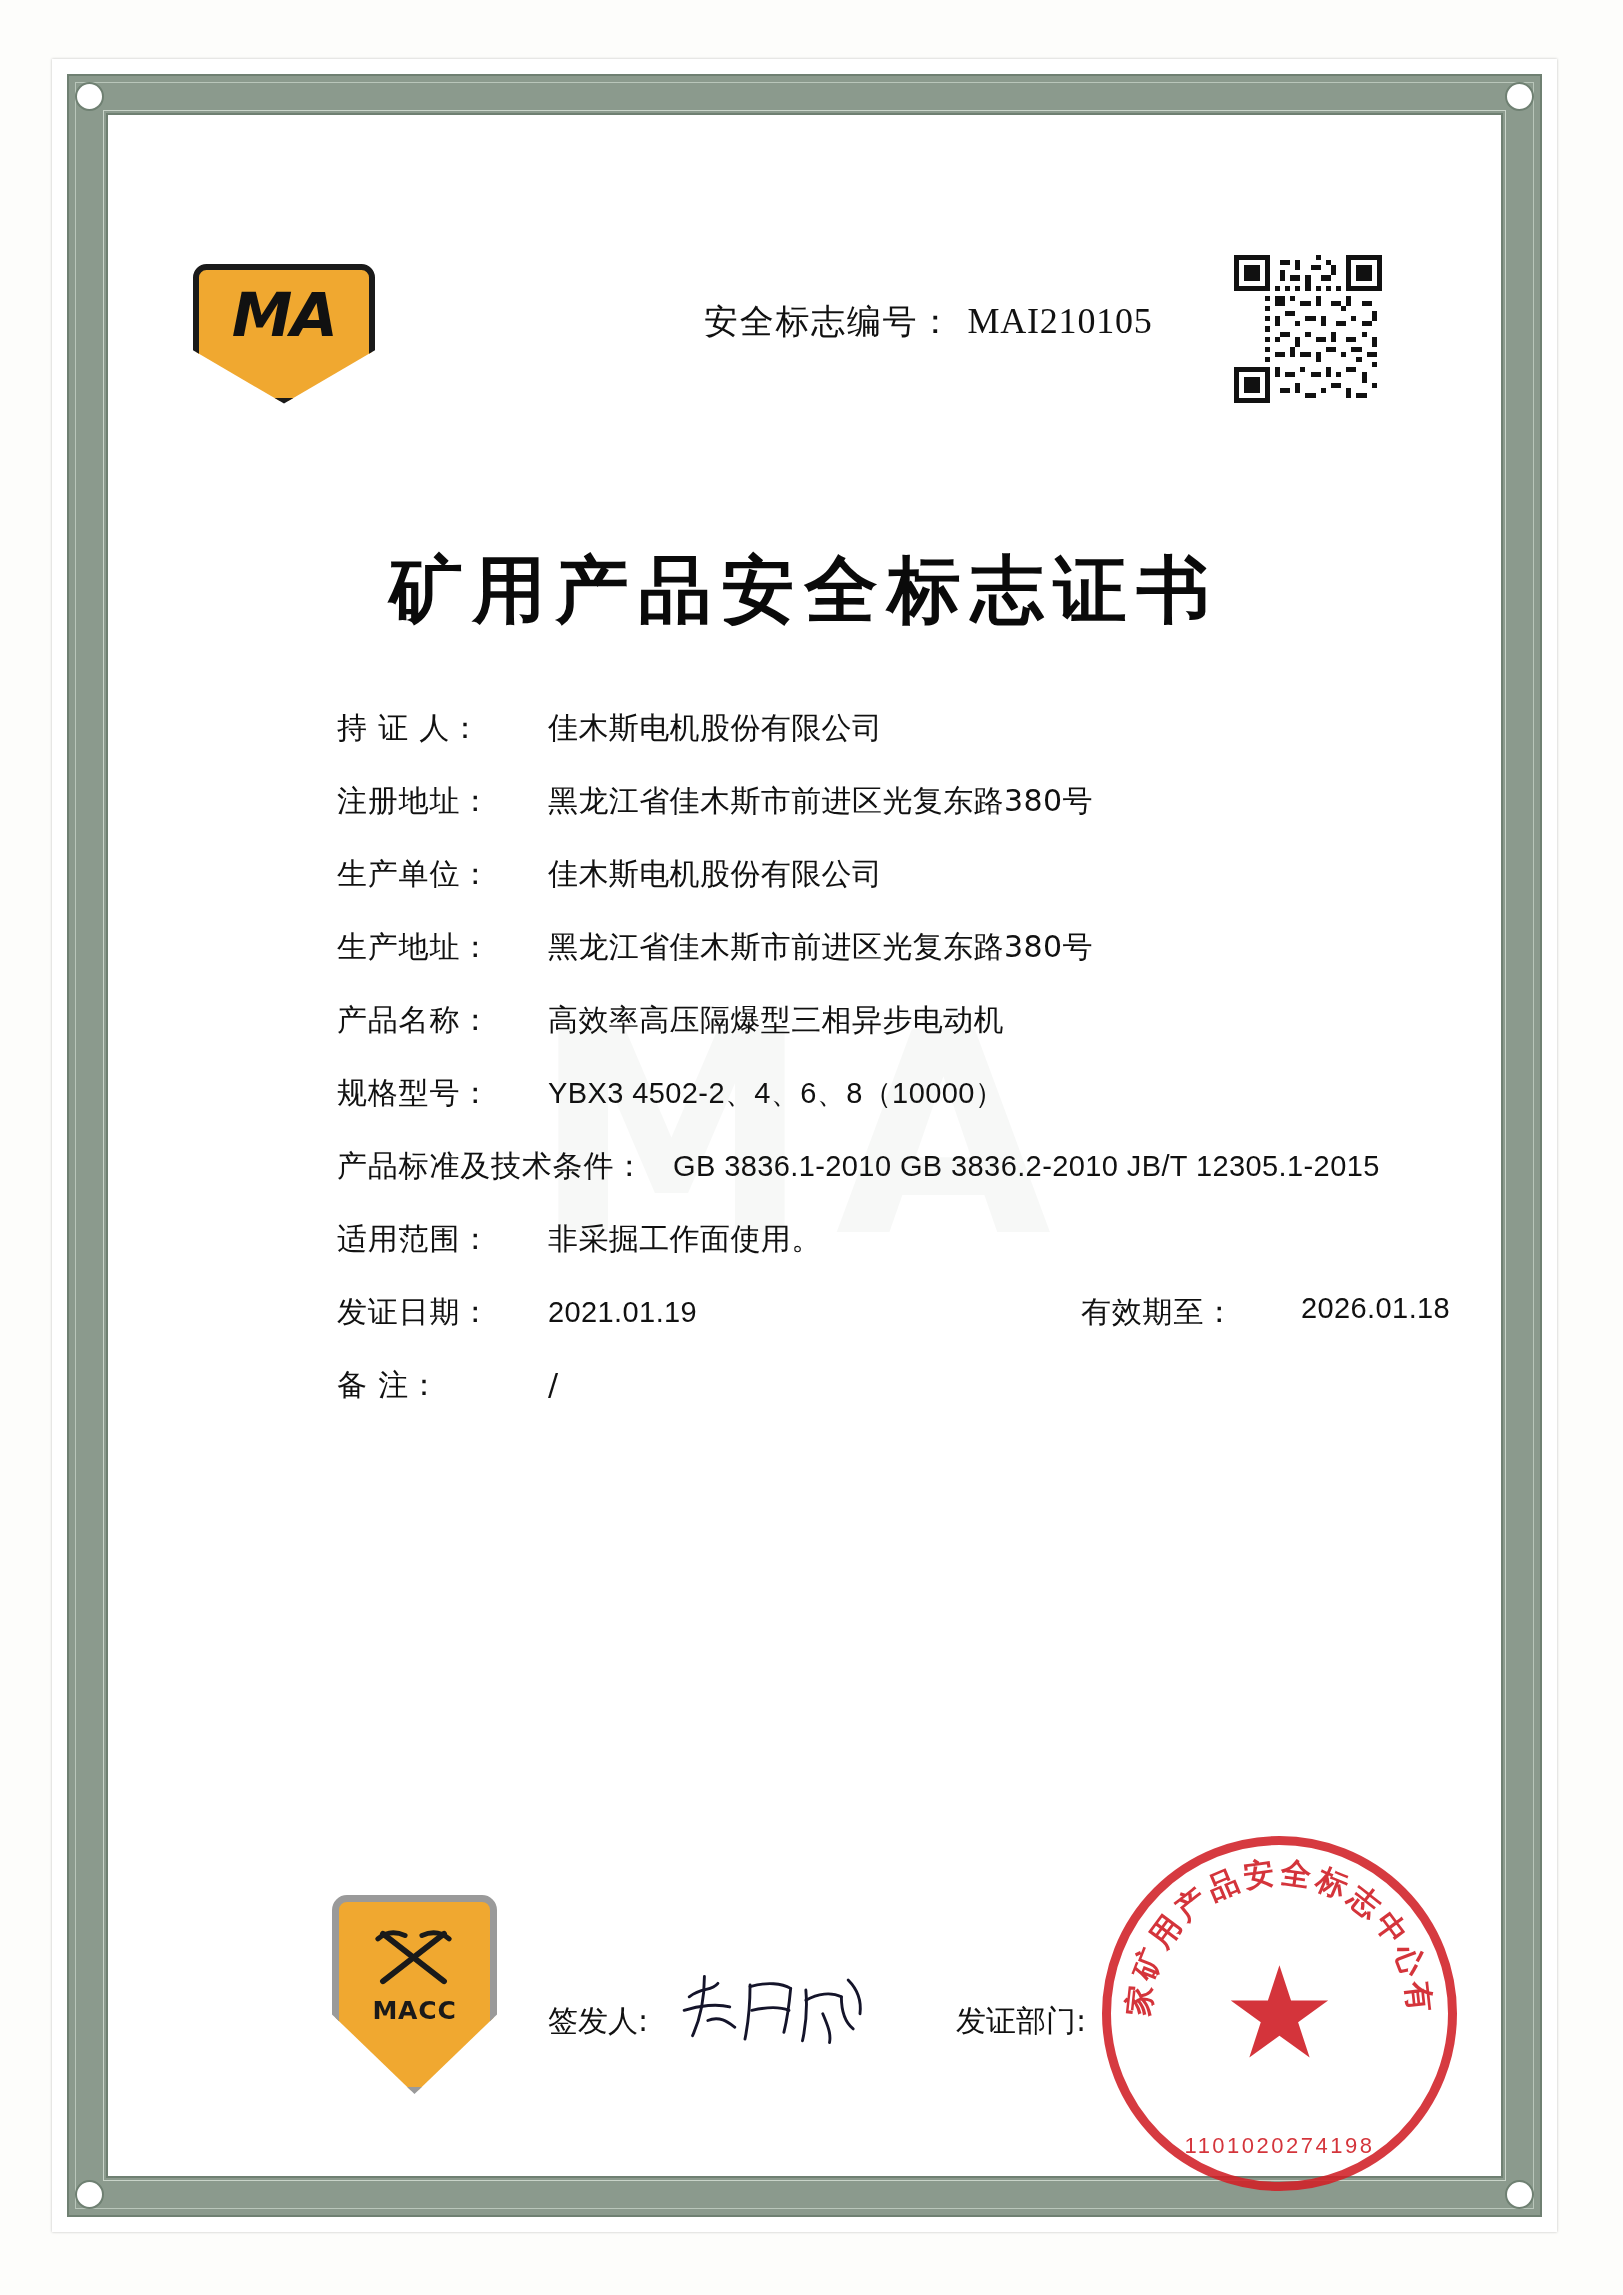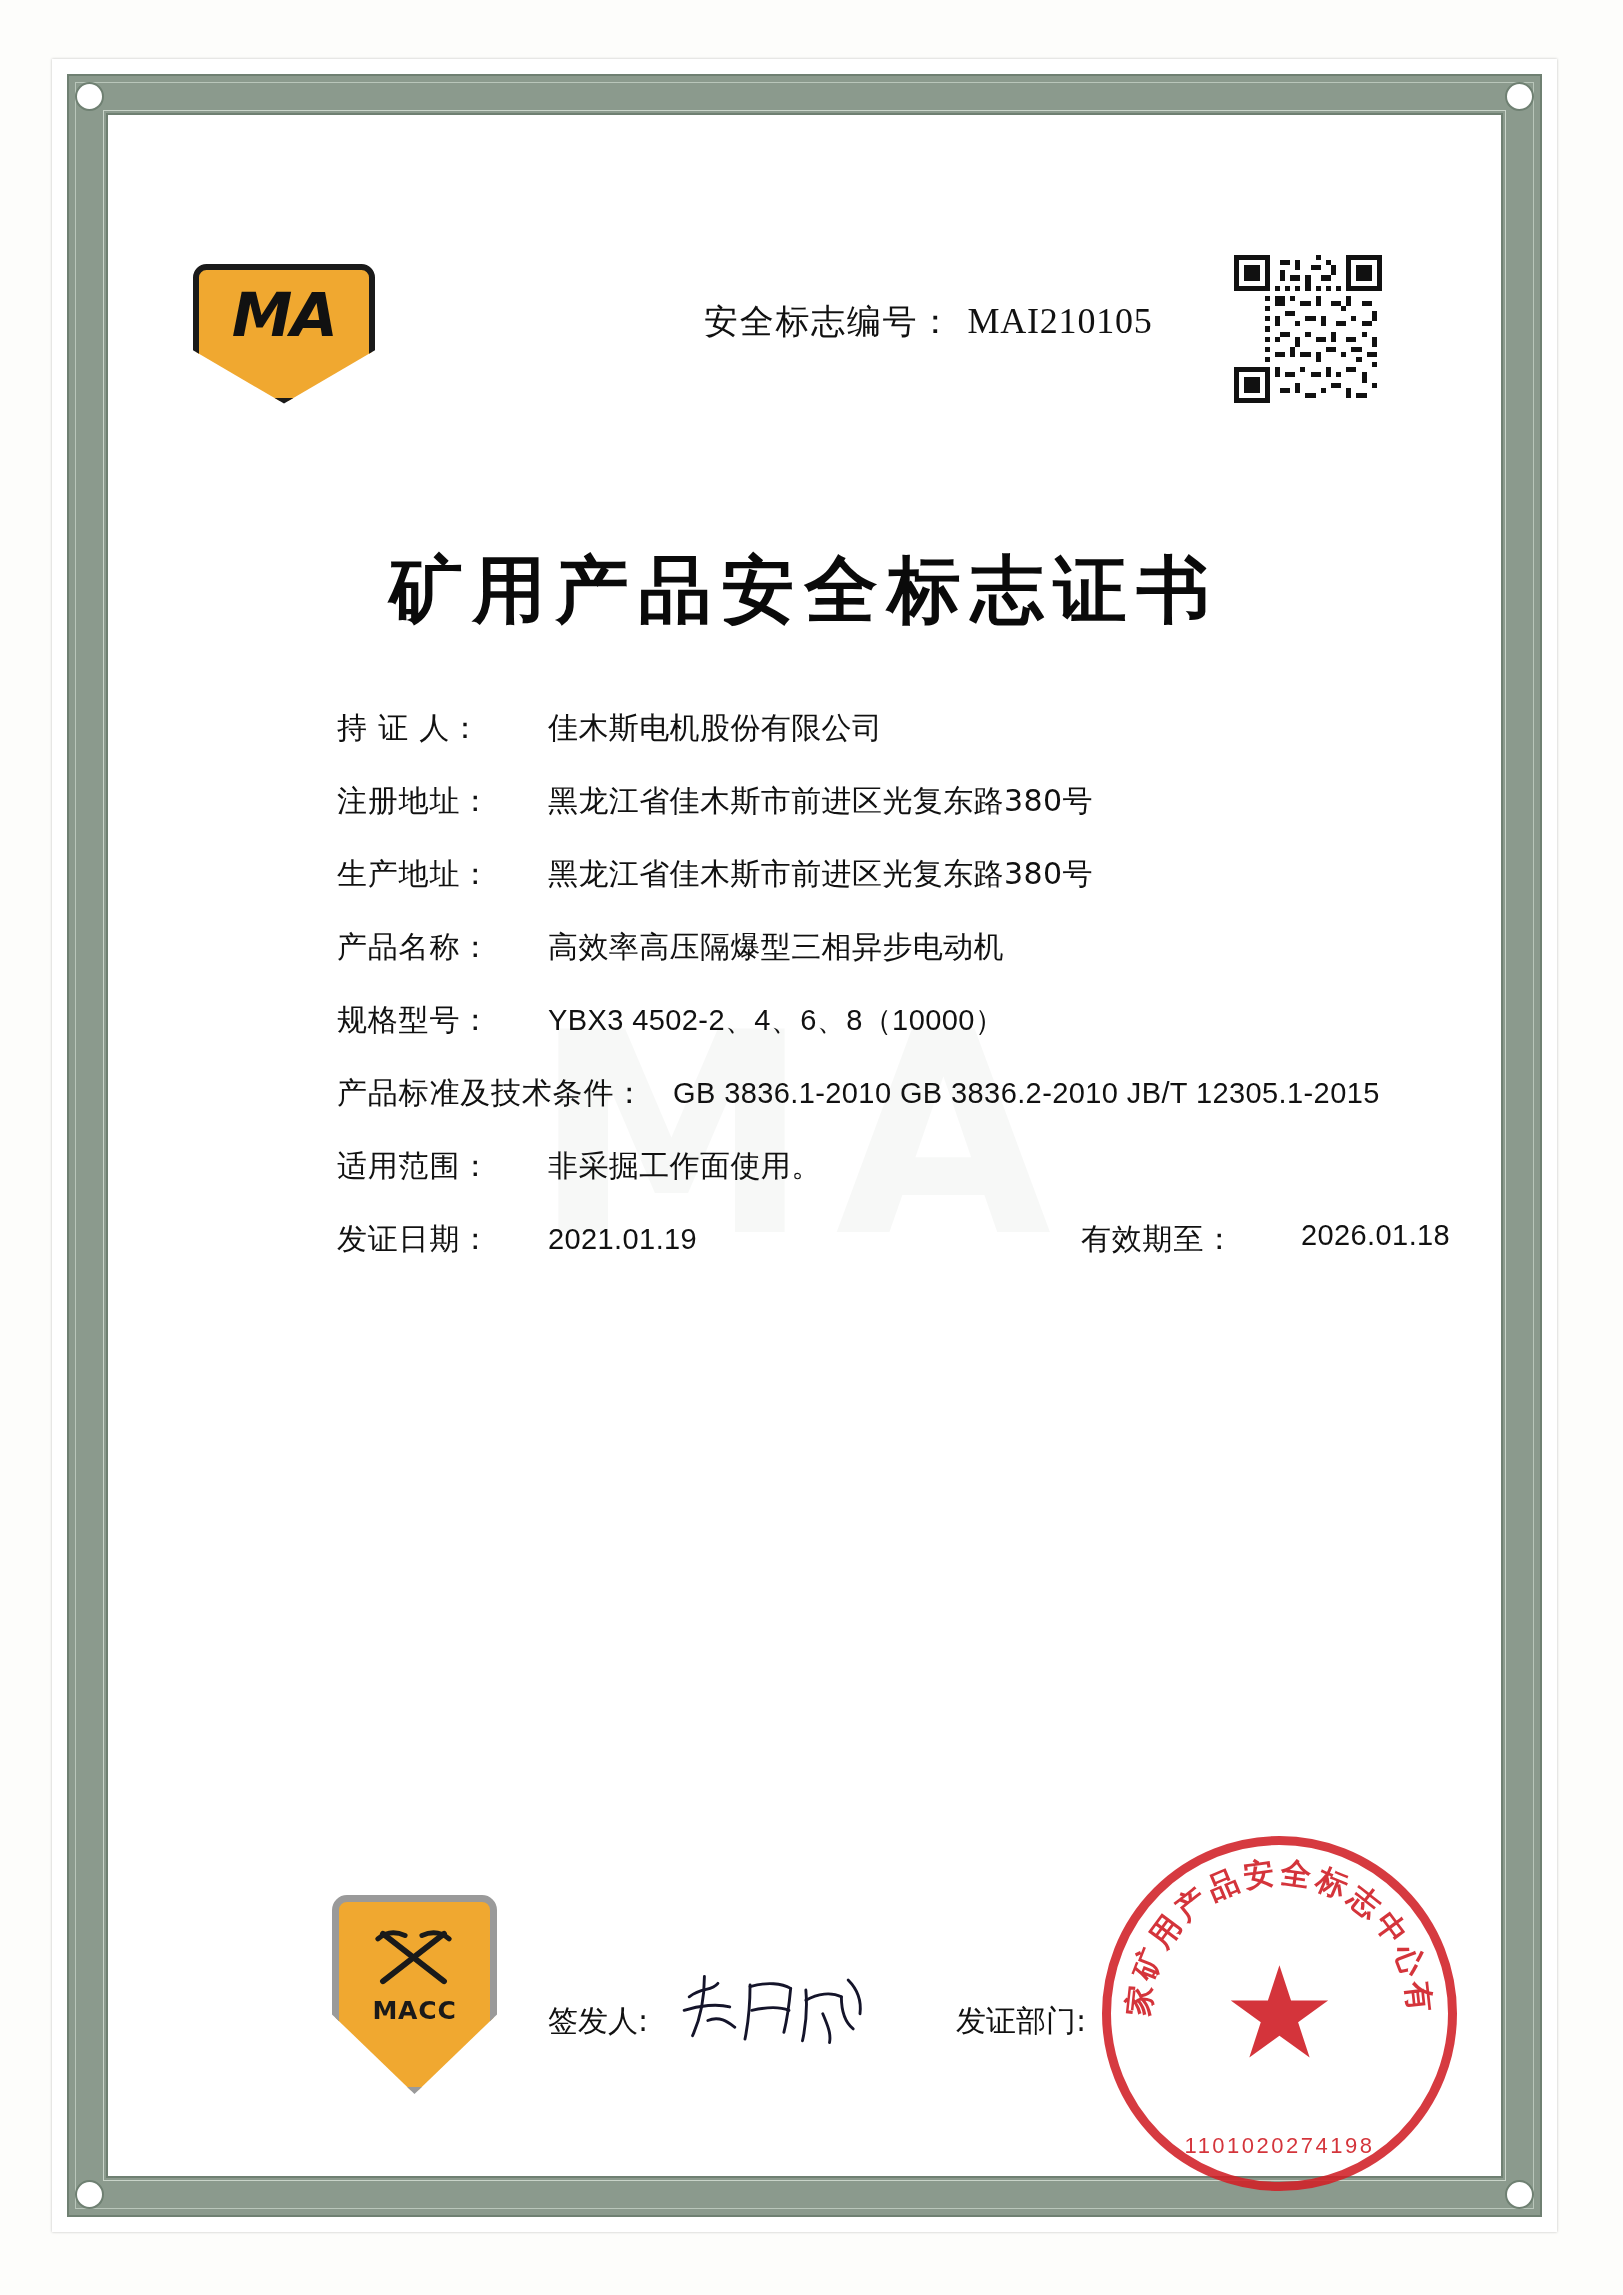--- a/index.html
+++ b/index.html
@@ -491,20 +491,23 @@
       <div class="fields">
 
         <div class="field-row">
           <span class="field-label">持 证 人：</span><span class="field-value">佳木斯电机股份有限公司</span>
         </div>
 
         <div class="field-row">
           <span class="field-label">注册地址：</span><span class="field-value">黑龙江省佳木斯市前进区光复东路380号</span>
         </div>
 
+        <div class="field-row">
+          <span class="field-label">生产单位：</span><span class="field-value">佳木斯电机股份有限公司</span>
+        </div>
 
         <div class="field-row">
           <span class="field-label">生产地址：</span><span class="field-value">黑龙江省佳木斯市前进区光复东路380号</span>
         </div>
 
         <div class="field-row">
           <span class="field-label">产品名称：</span><span class="field-value">高效率高压隔爆型三相异步电动机</span>
         </div>
 
         <div class="field-row">
@@ -518,20 +521,23 @@
         <div class="field-row">
           <span class="field-label">适用范围：</span><span class="field-value">非采掘工作面使用。</span>
         </div>
 
         <div class="field-row two-col">
           <span class="field-label">发证日期：</span><span class="field-value mono">2021.01.19</span>
           <span class="field-label second-label">有效期至：</span>
           <span class="field-value mono second-value">2026.01.18</span>
         </div>
 
+        <div class="field-row">
+          <span class="field-label">备    注：</span><span class="field-value">/</span>
+        </div>
       </div>
 
 
       <div class="macc-badge">
         <div class="macc-shield"></div>
         <svg class="macc-pick" viewBox="0 0 100 72">
           <g stroke="#1a1a1a" stroke-width="7" fill="none" stroke-linecap="round">
             <line x1="14" y1="8" x2="86" y2="64"></line>
             <line x1="86" y1="8" x2="14" y2="64"></line>
             <path d="M8 14 Q22 2 40 10" stroke-width="6"></path>

